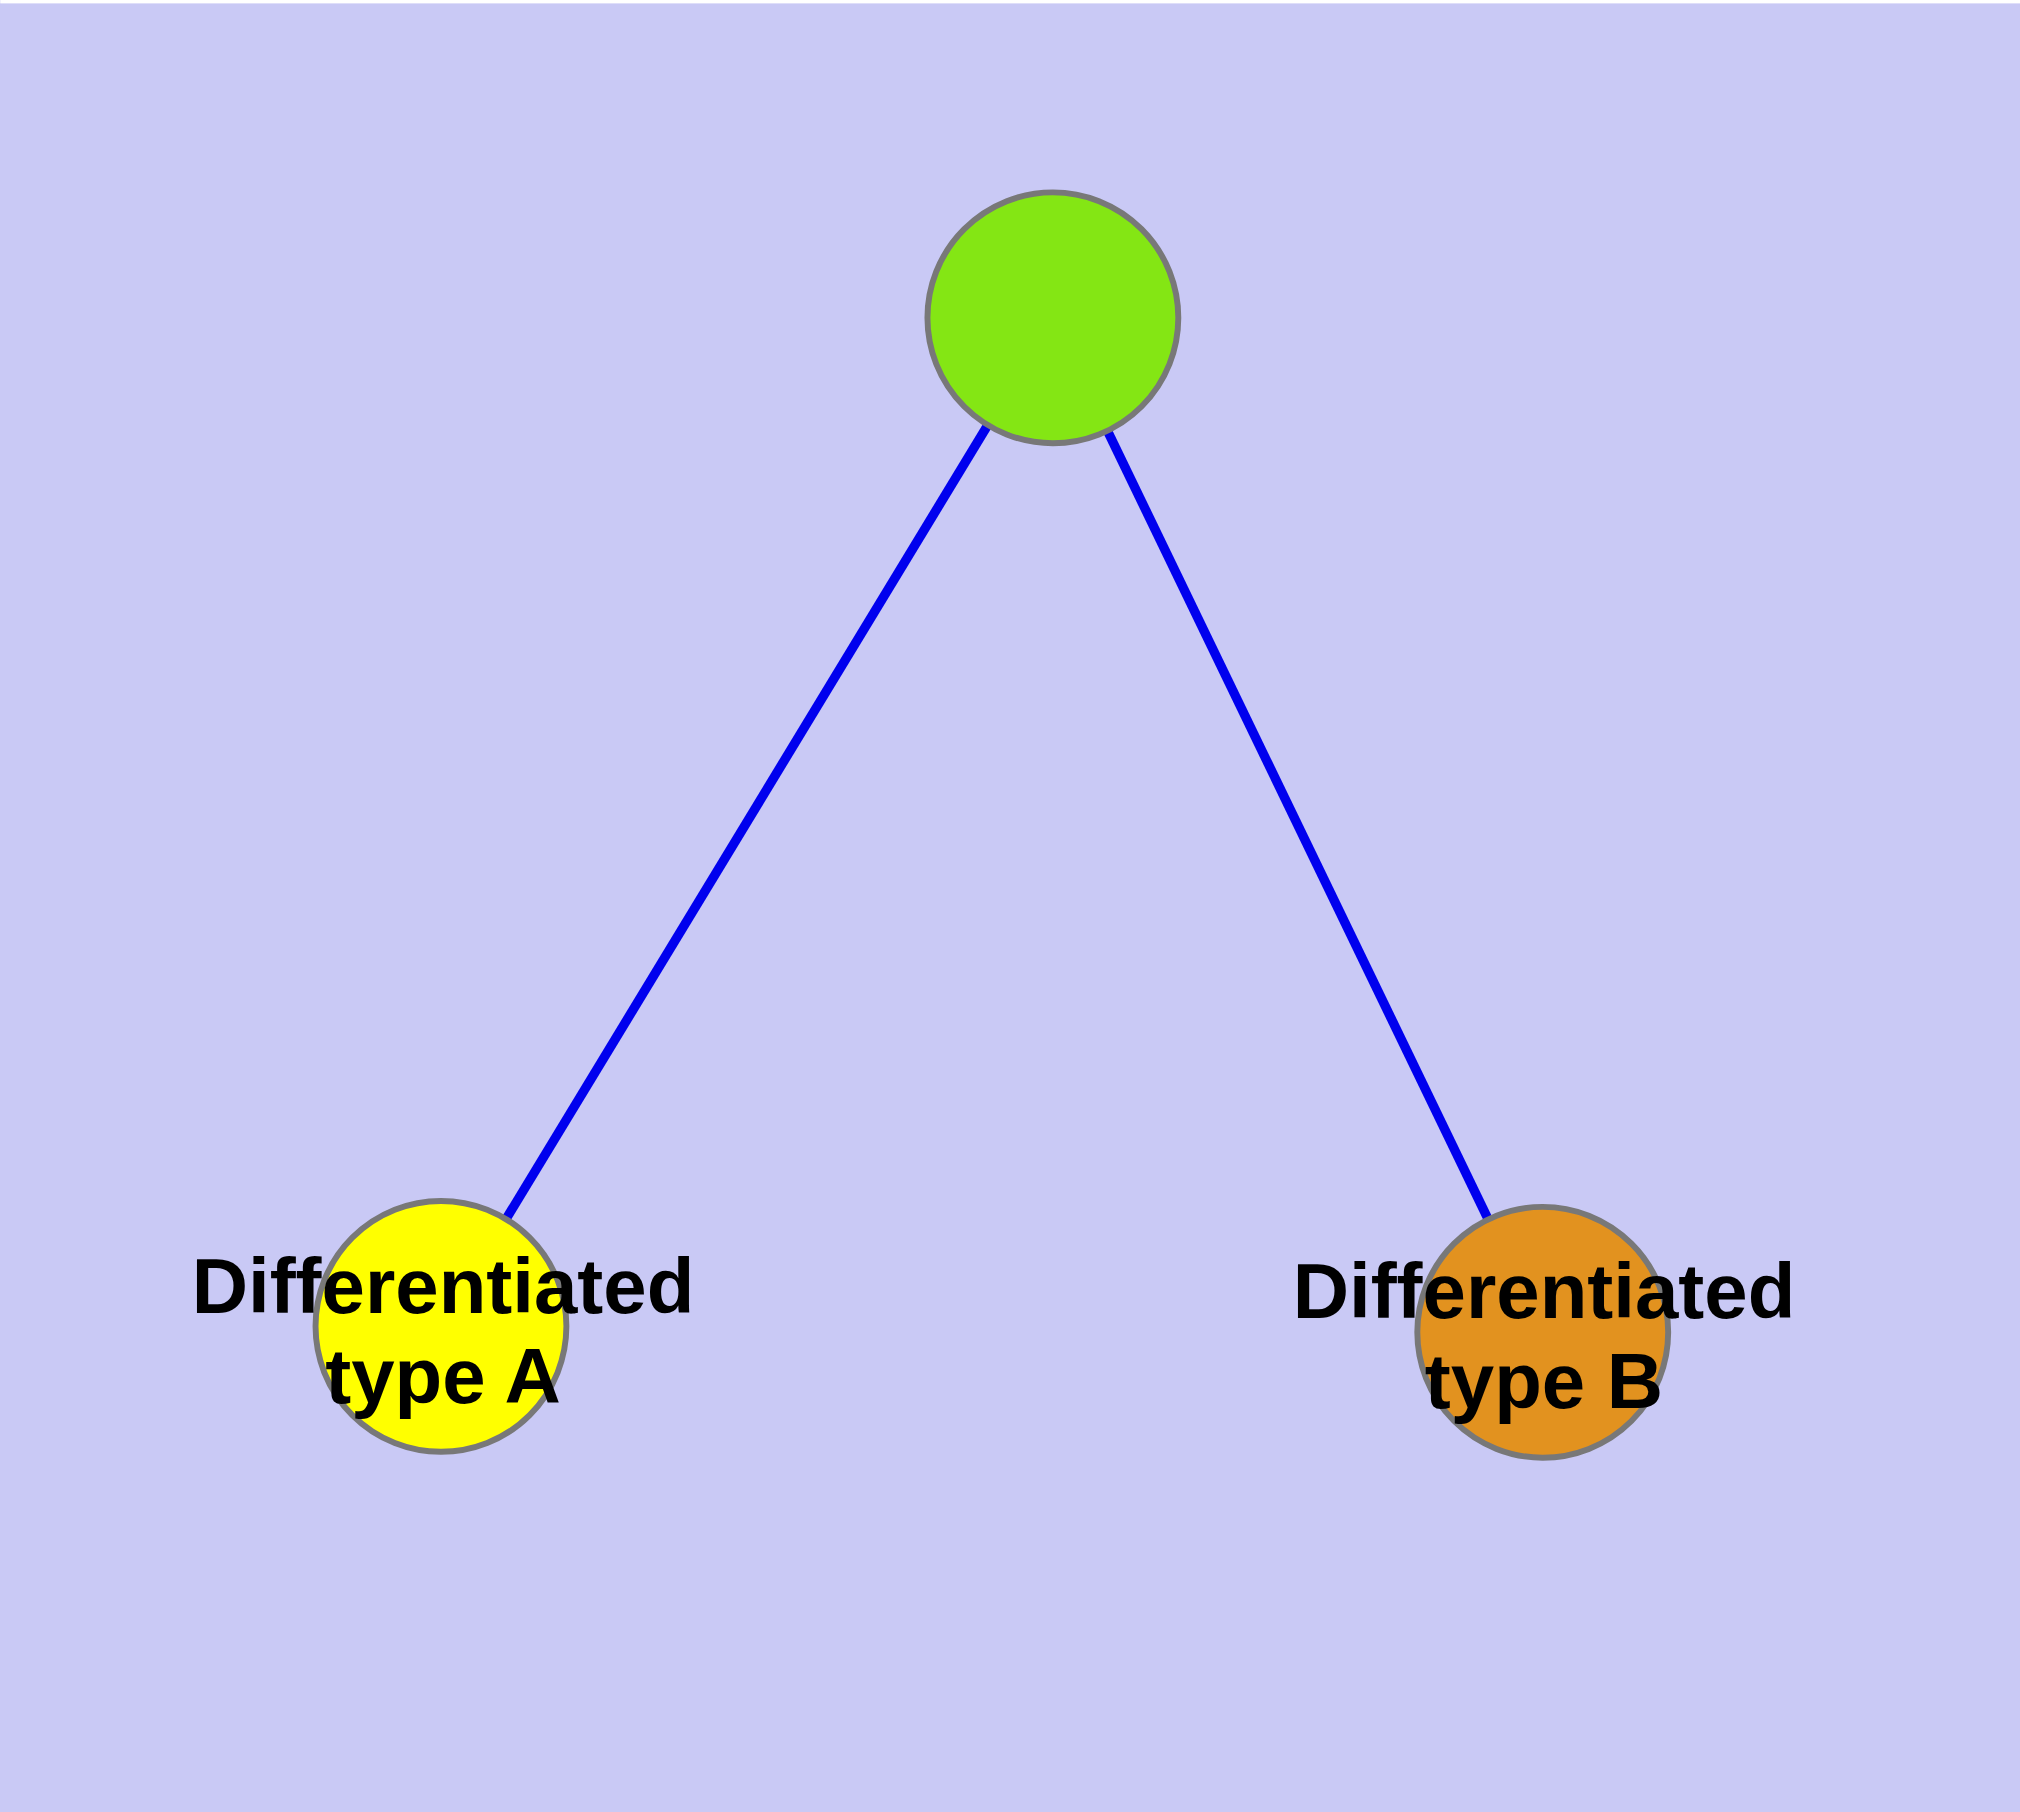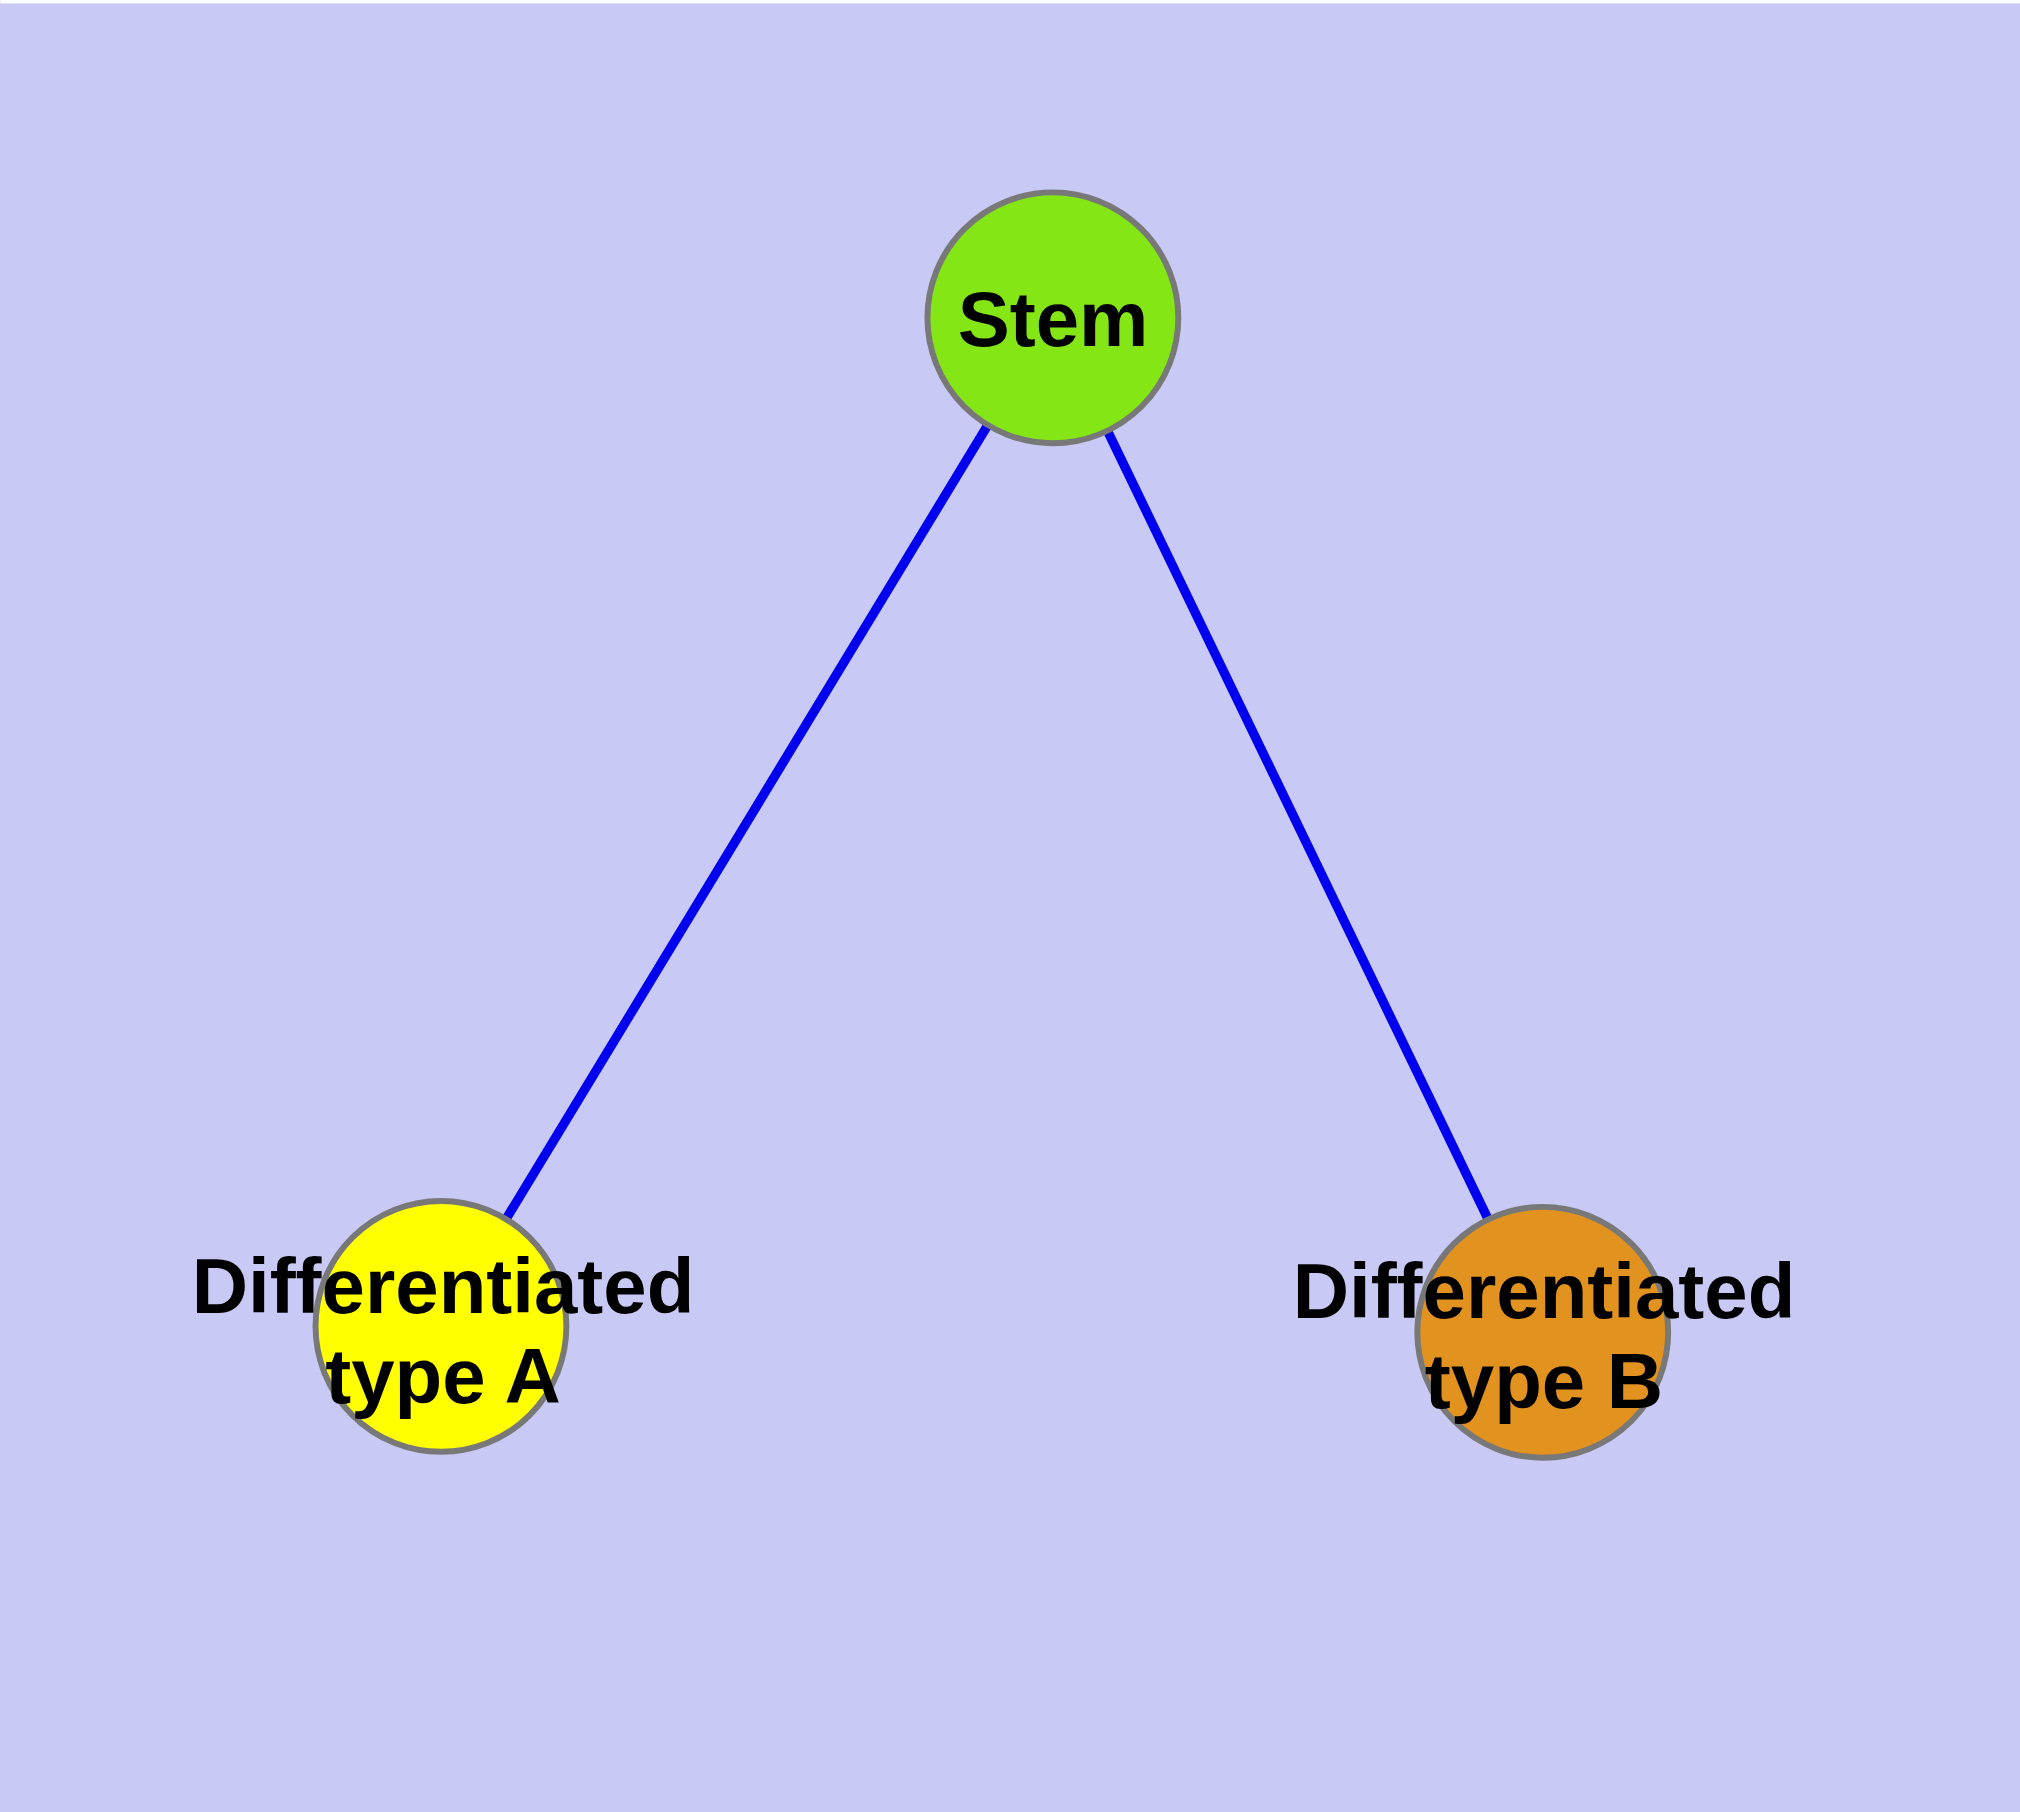--- a/index.html
+++ b/index.html
@@ -47,19 +47,18 @@
     <rect x="0" y="0" width="2384" height="4" fill="#FFFFFF"></rect>
 
     <line x1="1242" y1="375" x2="520" y2="1565" stroke-width="11" stroke="#0000EE"></line>
     <line x1="1242" y1="375" x2="1820" y2="1572" stroke-width="11" stroke="#0000EE"></line>
 
     <circle cx="1242" cy="375" r="148" stroke-width="7" fill="#84E614" stroke="#787878"></circle>
     <circle cx="520" cy="1565" r="148" stroke-width="7" fill="#FFFF00" stroke="#787878"></circle>
     <circle cx="1820" cy="1572" r="148" stroke-width="7" fill="#E2921F" stroke="#787878"></circle>
   </svg>
 
-  <div class="node-label label-stem">Stem</div>
   <div class="node-label label-type-a">Differentiated
 type A</div>
   <div class="node-label label-type-b">Differentiated
 type B</div>
 </div>
 
 
 </body></html>

